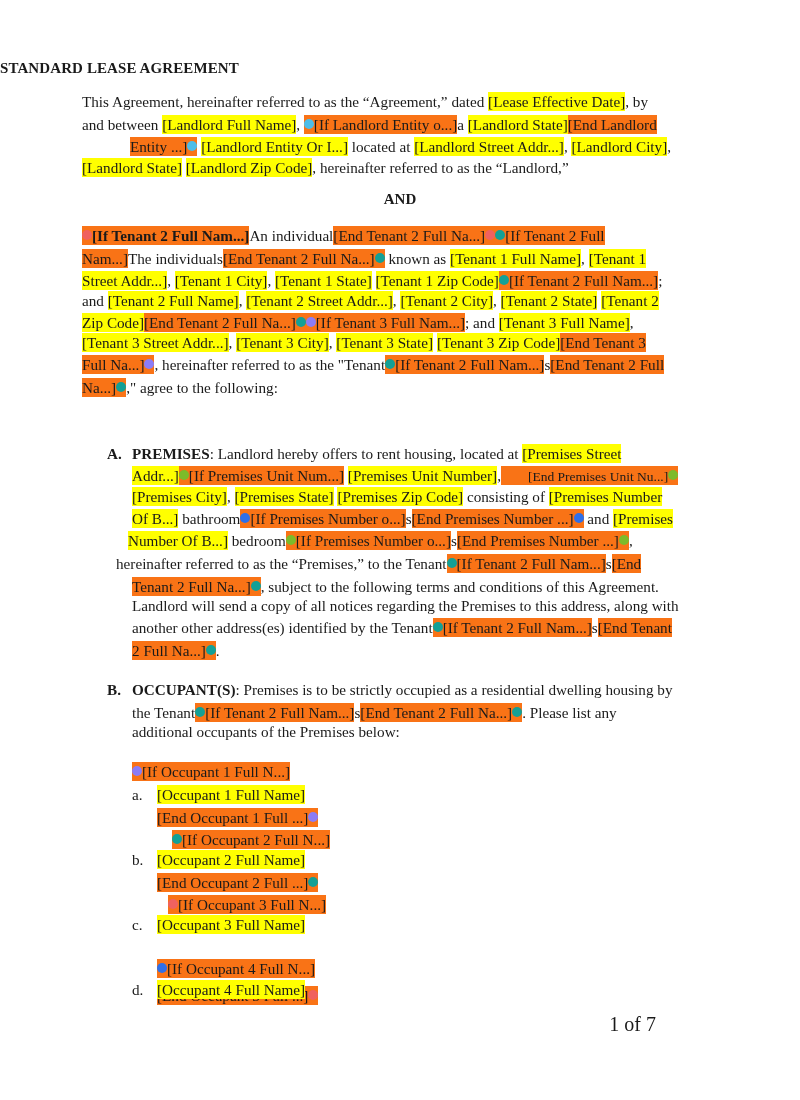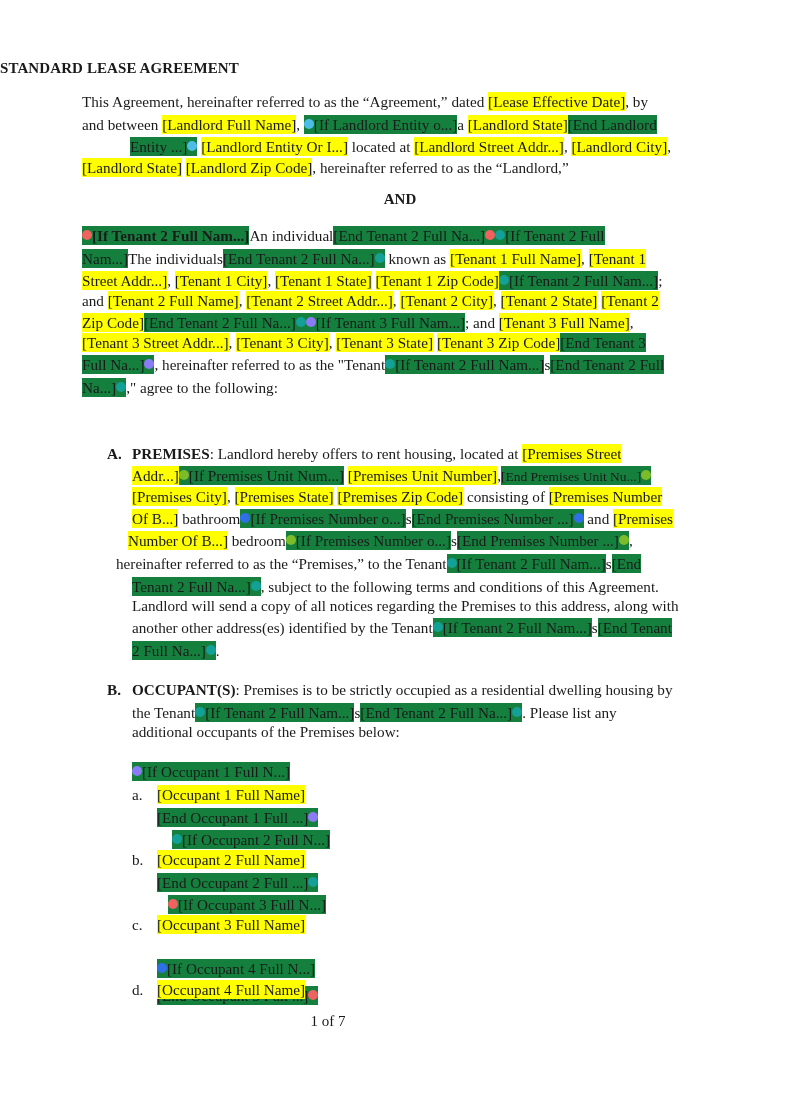--- a/index.html
+++ b/index.html
@@ -4,33 +4,33 @@
 <style>
   html, body { margin: 0; padding: 0; background: #ffffff; }
   body { width: 800px; height: 1100px; position: relative; overflow: hidden;
          font-family: "Liberation Serif", "DejaVu Serif", serif; color: #1a1a1a; }
   .title { position: absolute; top: 60px; left: 0; width: 800px; text-align: left;
            font-weight: bold; font-size: 15px; letter-spacing: 0.1px; }
   .and-heading { position: absolute; top: 191px; left: 0; width: 800px; text-align: center;
                  font-weight: bold; font-size: 15px; }
   .line { position: absolute; white-space: nowrap; font-size: 15.2px; line-height: 20px; height: 21px; }
   .y { background: #ffff00; padding: 1px 0; }
-  .g { background: #15803d; padding: 1px 0; }
+  .g { background: #f97316; padding: 1px 0; }
   .b { font-weight: bold; }
   .dot { display: inline-block; width: 10px; height: 10px; border-radius: 50%;
          vertical-align: 1px; margin: 0 0px; }
   .d-red { background: #f0625f; }
   .d-teal { background: #13a096; }
   .d-purple { background: #8b7cf6; }
   .d-sky { background: #4dbde8; }
   .d-green { background: #7cbb2a; }
   .d-blue { background: #2f6fe8; }
   .list-label { position: absolute; font-size: 15.2px; line-height: 20px; }
   .sec-label { position: absolute; font-size: 15.2px; line-height: 20px; font-weight: bold; }
-  .footer { position: absolute; top: 1013px; left: 0; width: 656px; text-align: center; font-size: 15px; }
+  .footer { position: absolute; top: 1013px; left: 0; width: 656px; text-align: right; font-size: 20px; }
 </style>
 </head>
 <body>
 
 <div>
 
   <div class="title">STANDARD LEASE AGREEMENT</div>
 
   <div class="line" style="top:92px;left:82px;">
     <span>This Agreement, hereinafter referred to as the “Agreement,” dated </span><span class="y">[Lease Effective Date]</span><span>, by</span>
@@ -70,21 +70,21 @@
   </div>
   <div class="line" style="top:378px;left:82px;">
     <span class="g"><span>Na...]</span><span class="dot d-teal"></span></span><span>," agree to the following:</span>
   </div>
 
   <div class="sec-label" style="top:444px;left:107px;">A.</div>
   <div class="line" style="top:444px;left:132px;">
     <span class="b">PREMISES</span><span>: Landlord hereby offers to rent housing, located at </span><span class="y">[Premises Street</span>
   </div>
   <div class="line" style="top:466px;left:132px;">
-    <span class="y">Addr...]</span><span class="g"><span class="dot d-green"></span><span>[If Premises Unit Num...]</span></span><span> </span><span class="y">[Premises Unit Number]</span><span>,</span><span class="g"><span style="font-size:13.5px;">[End Premises Unit Nu...]</span><span class="dot d-green"></span></span>
+    <span class="y">Addr...]</span><span class="g"><span class="dot d-green"></span><span>[If Premises Unit Num...]</span></span><span> </span><span class="y">[Premises Unit Number]</span><span>,</span><span class="g"><span style="font-size:13.5px;margin-left:27px;">[End Premises Unit Nu...]</span><span class="dot d-green"></span></span>
   </div>
   <div class="line" style="top:487px;left:132px;">
     <span class="y">[Premises City]</span><span>, </span><span class="y">[Premises State]</span><span> </span><span class="y">[Premises Zip Code]</span><span> consisting of </span><span class="y">[Premises Number</span>
   </div>
   <div class="line" style="top:509px;left:132px;">
     <span class="y">Of B...]</span><span> bathroom</span><span class="g"><span class="dot d-blue"></span><span>[If Premises Number o...]</span></span><span>s</span><span class="g"><span>[End Premises Number ...]</span><span class="dot d-blue"></span></span><span> and </span><span class="y">[Premises</span>
   </div>
   <div class="line" style="top:531px;left:128px;">
     <span class="y">Number Of B...]</span><span> bedroom</span><span class="g"><span class="dot d-green"></span><span>[If Premises Number o...]</span></span><span>s</span><span class="g"><span>[End Premises Number ...]</span><span class="dot d-green"></span></span><span>,</span>
   </div>

